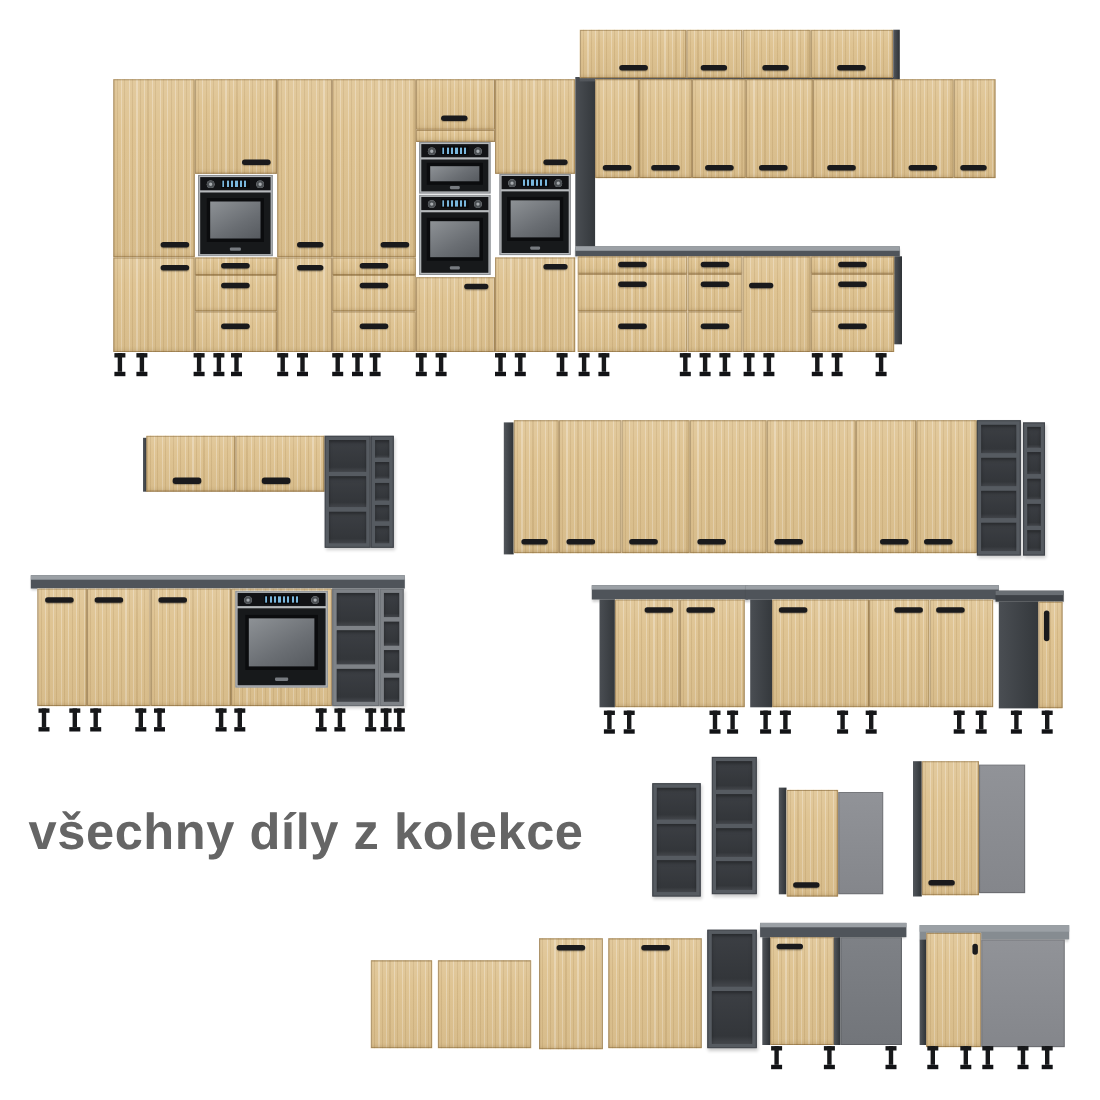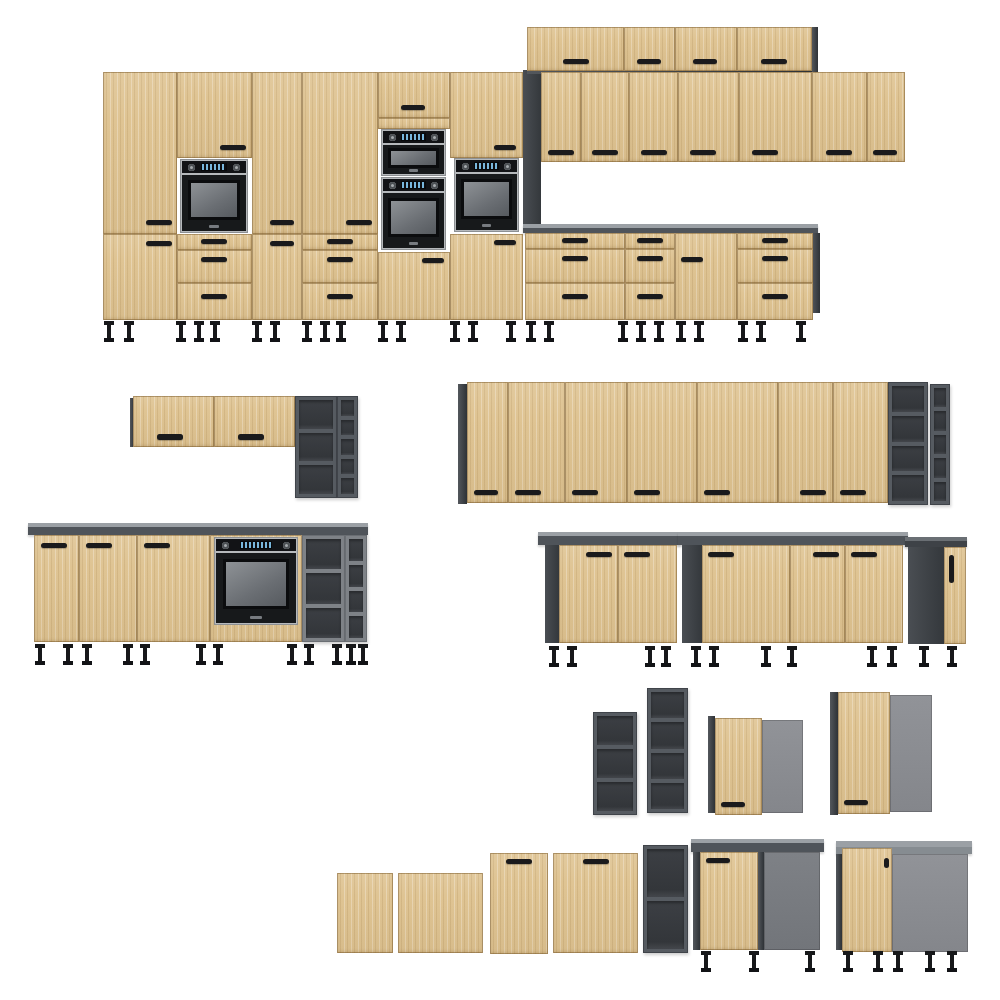--- a/index.html
+++ b/index.html
@@ -445,20 +445,21 @@
     <div class="gp" style="left:762px;top:720px;width:41px;height:93px"></div>
   </div>
   <div>
     <div class="de" style="left:830px;top:692px;width:8px;height:123px"></div>
     <div class="wd" style="left:838px;top:692px;width:52px;height:122px">
         <span class="h" style="left:6px;top:108px;width:24px"></span>
       </div>
     <div class="gp" style="left:890px;top:695px;width:42px;height:117px"></div>
   </div>
 
+  <div class="caption">všechny díly z kolekce</div>
 
   <div>
     <div class="wd" style="left:337px;top:873px;width:56px;height:80px"></div>
     <div class="wd" style="left:398px;top:873px;width:85px;height:80px"></div>
     <div class="wd" style="left:490px;top:853px;width:58px;height:101px">
         <span class="h" style="left:16px;top:6px;width:26px"></span>
       </div>
     <div class="wd" style="left:553px;top:853px;width:85px;height:100px">
         <span class="h" style="left:30px;top:6px;width:26px"></span>
       </div>

